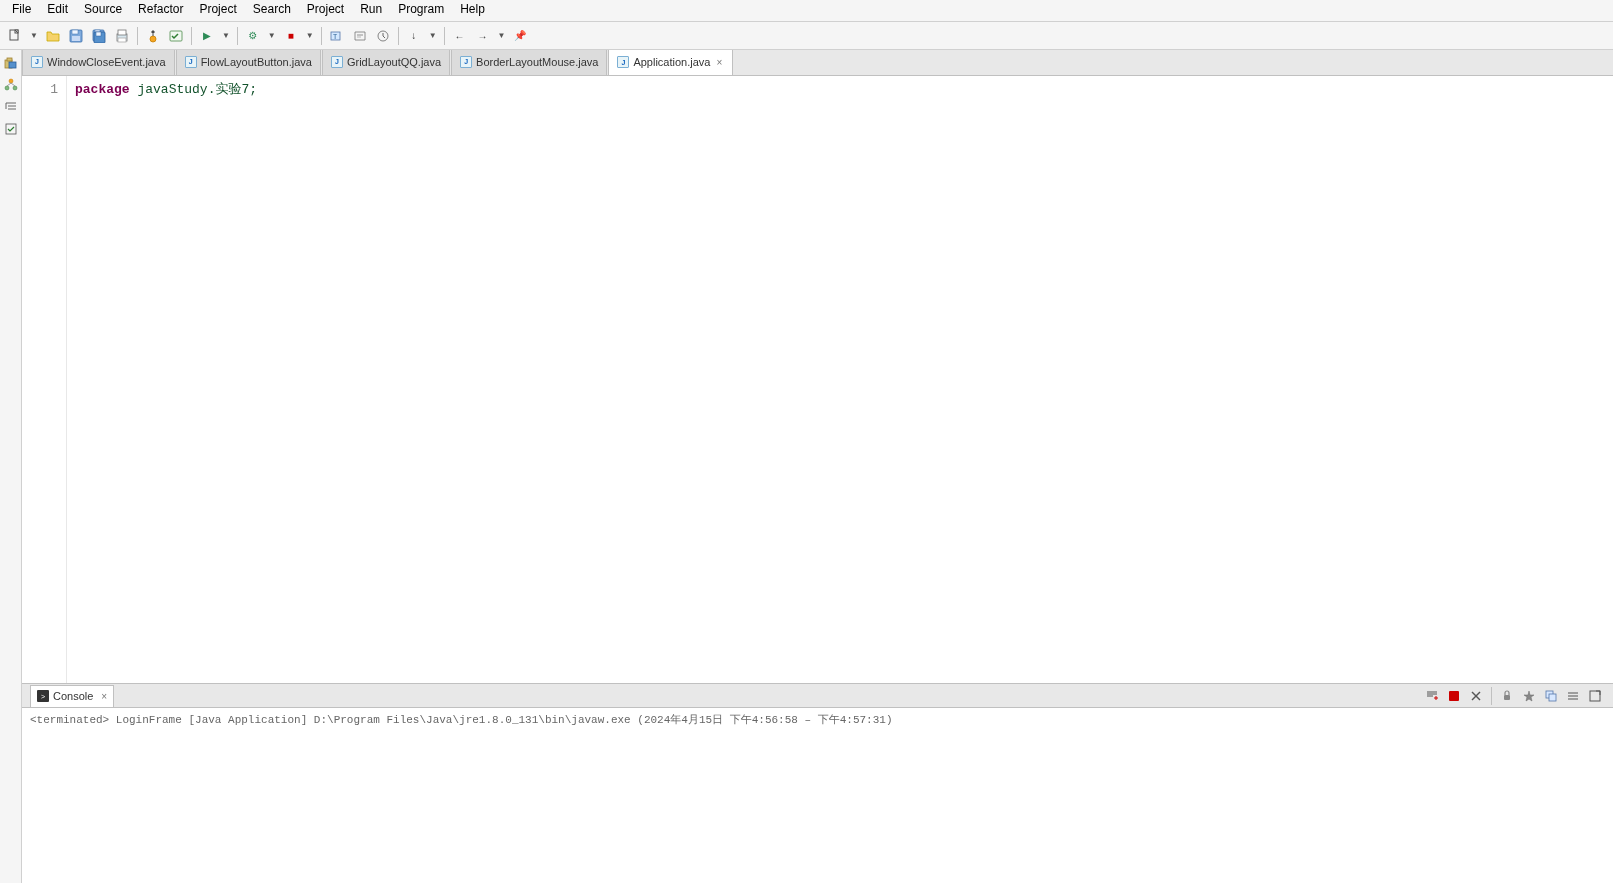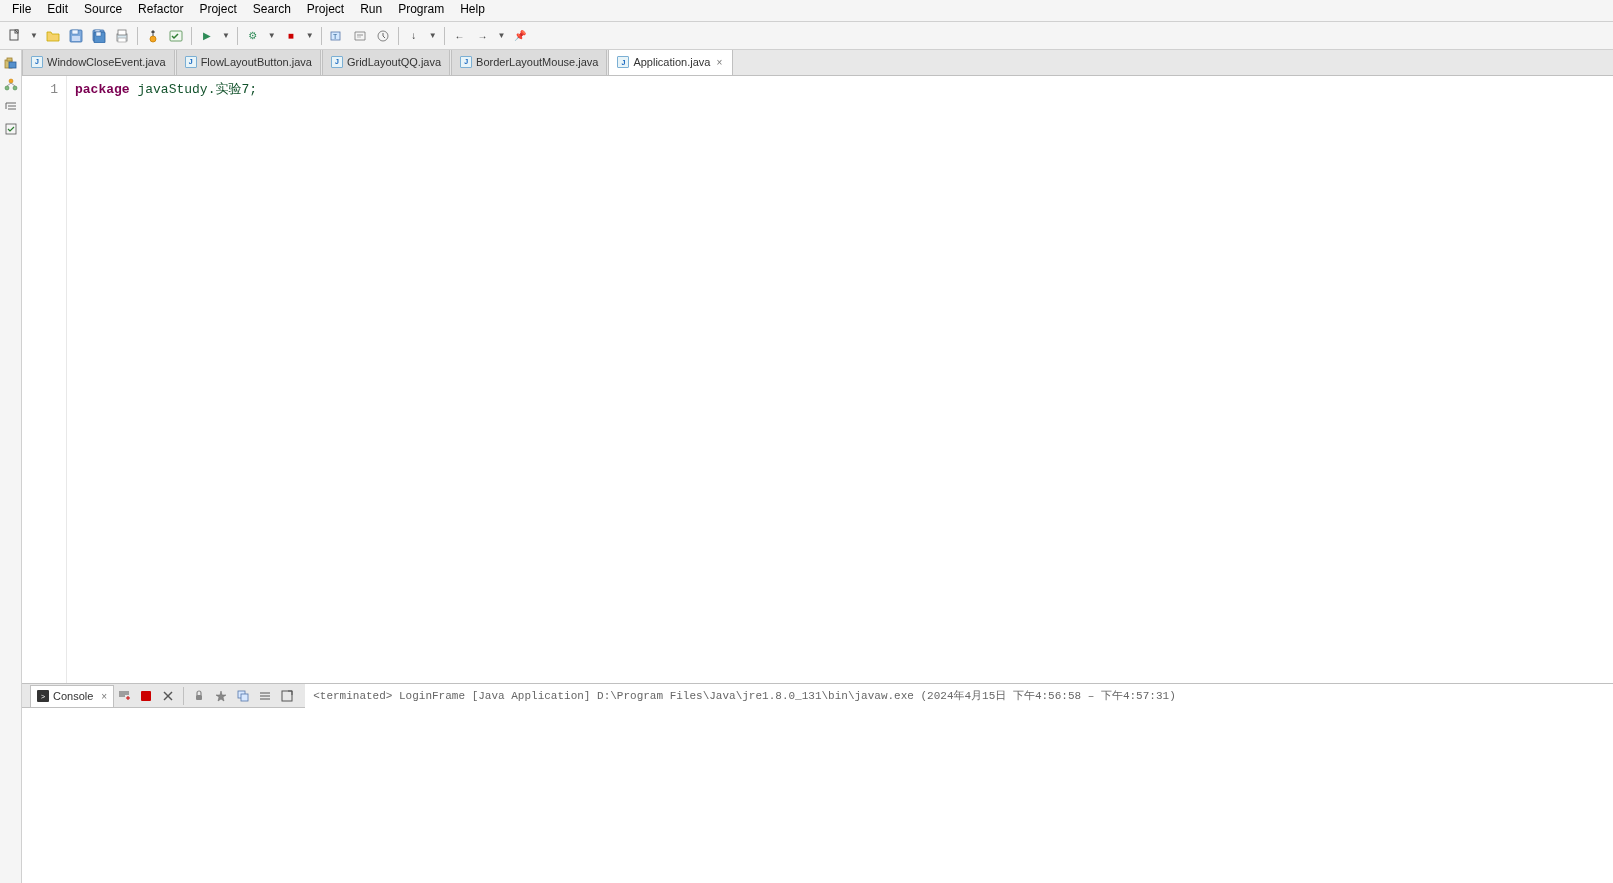--- a/index.html
+++ b/index.html
@@ -196,21 +196,21 @@
     .package-name {
       color: #14532d;
     }
 
     
     .console-area {
       border-top: 1px solid #c0c0c0;
       background: #fff;
       height: 200px;
       display: flex;
-      flex-direction: row;
+      flex-direction: column;
     }
 
     .console-header {
       display: flex;
       align-items: center;
       background: #e8e8e8;
       border-bottom: 1px solid #c0c0c0;
       height: 24px;
       padding: 0 8px;
     }

